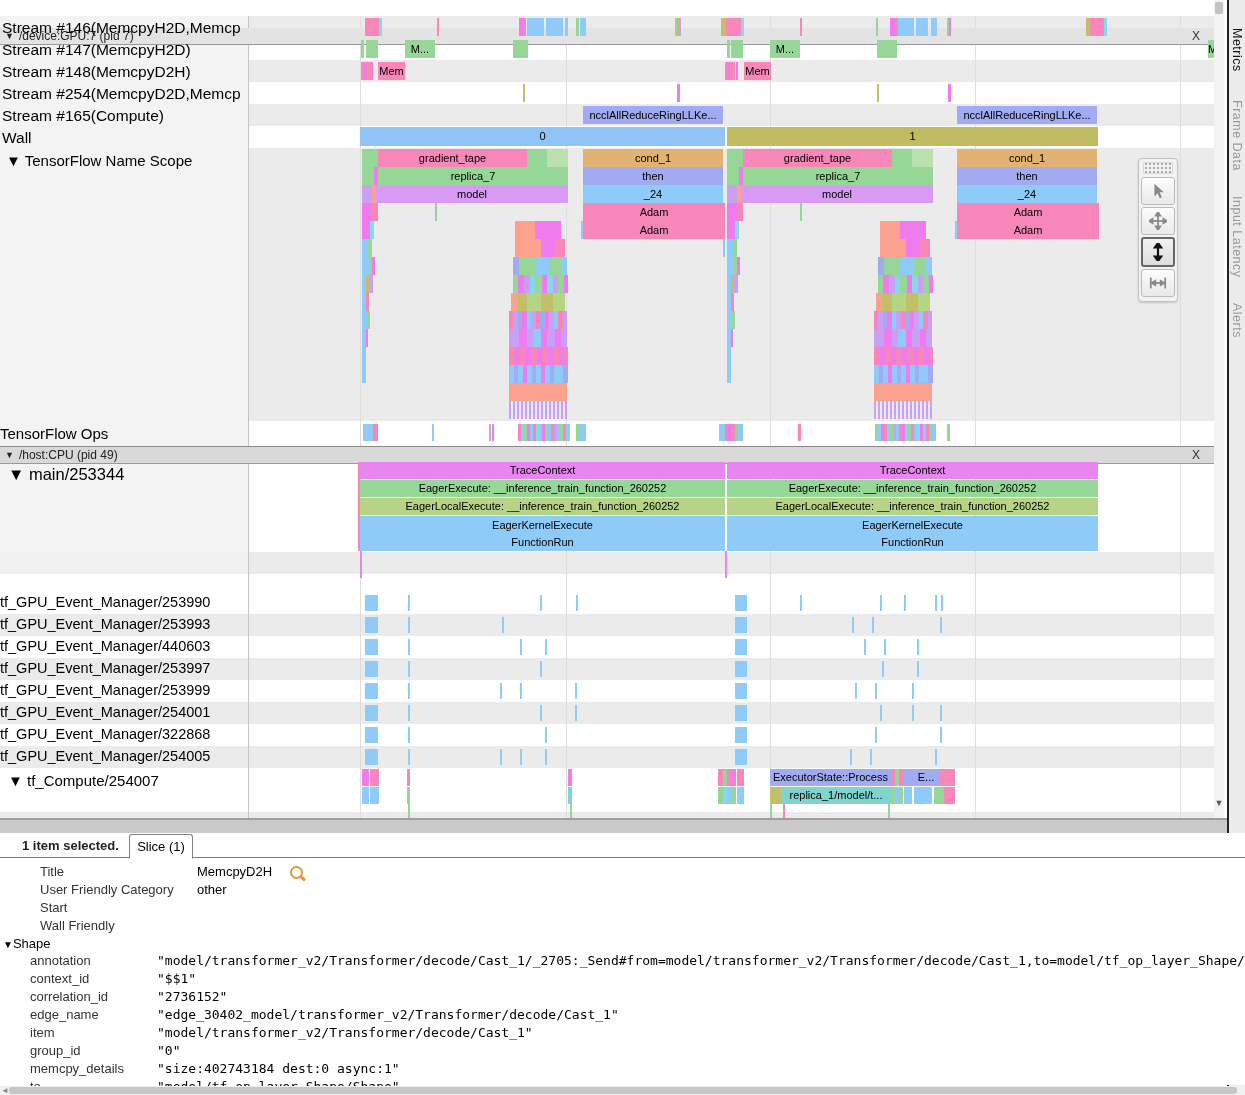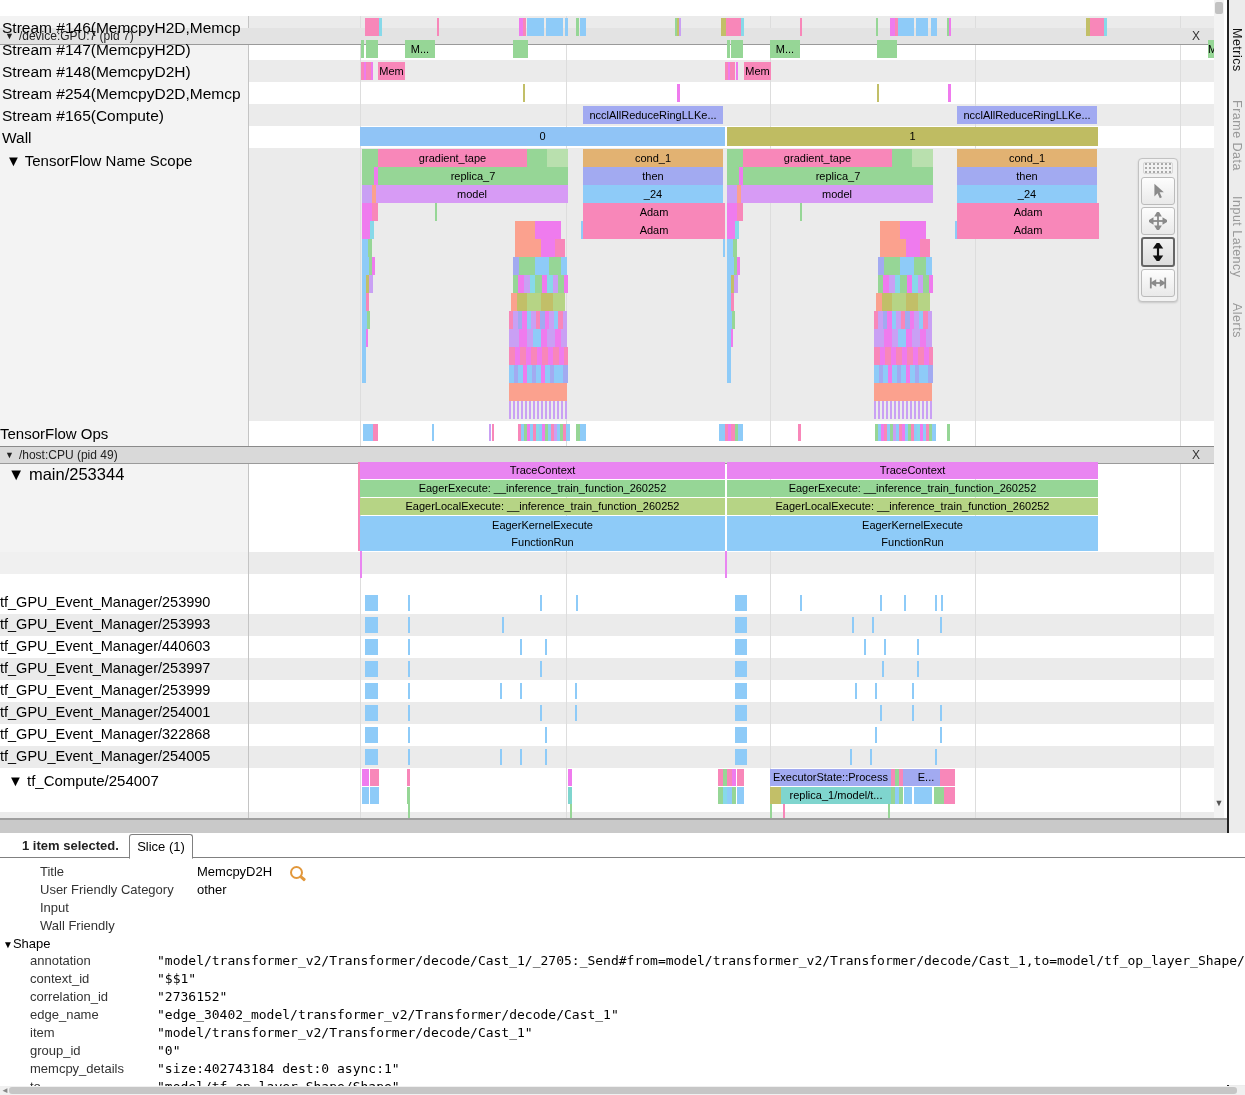--- a/index.html
+++ b/index.html
@@ -658,21 +658,21 @@
     <div class="frow" style="left:40px;top:31px;">
       <span>Title</span>
       <span class="fval">MemcpyD2H</span>
       <span class="mag" style="left:250px;top:2px;"></span>
     </div>
     <div class="frow" style="left:40px;top:49px;">
       <span>User Friendly Category</span>
       <span class="fval">other</span>
     </div>
     <div class="frow" style="left:40px;top:67px;">
-      <span>Input</span>
+      <span>Start</span>
       <span class="fval"></span>
     </div>
     <div class="frow" style="left:40px;top:85px;">
       <span>Wall Friendly</span>
       <span class="fval"></span>
     </div>
     <div id="argshdr" style="top:103px;">
       <span style="font-size:10px;">▼</span><span>Shape</span>
     </div>
     <div id="args-rows">

